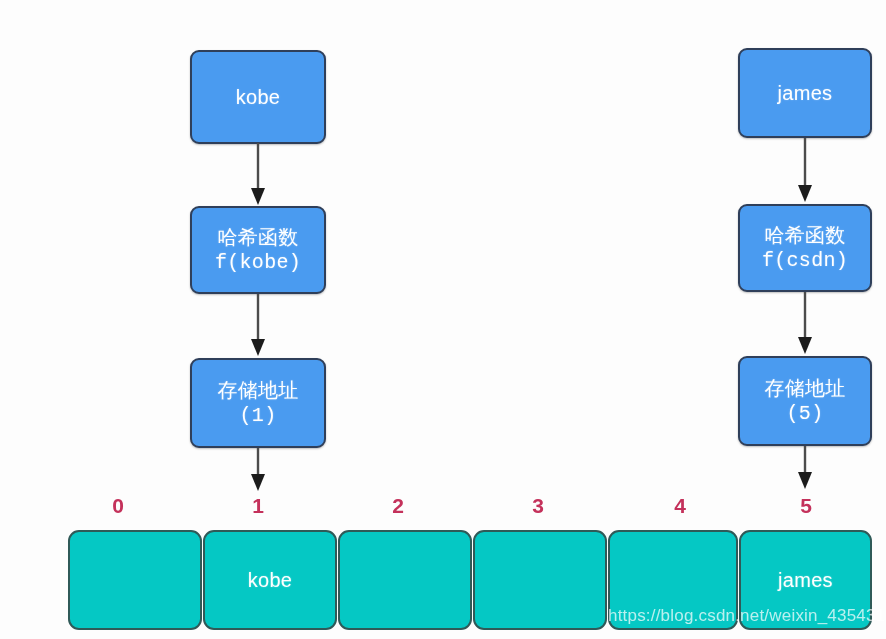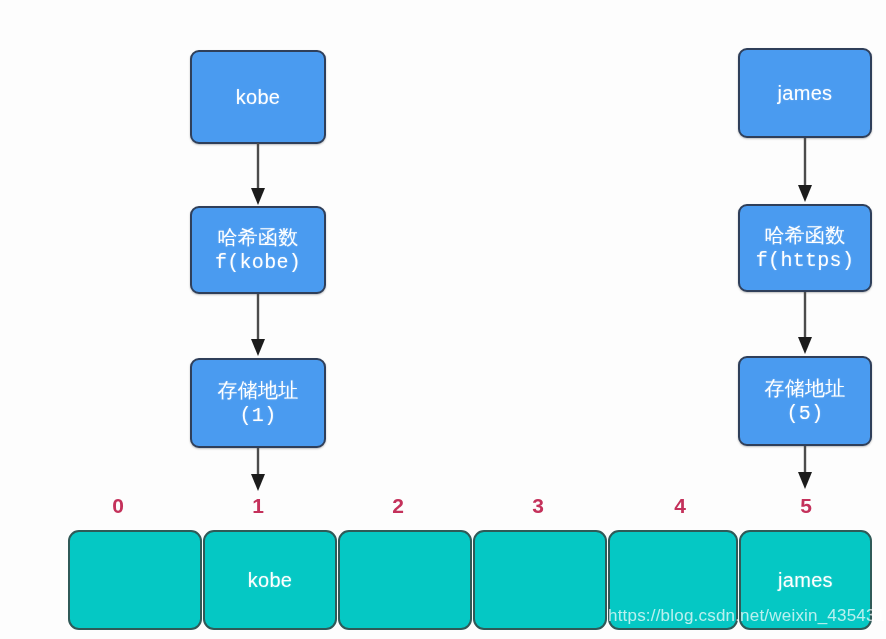--- a/index.html
+++ b/index.html
@@ -126,21 +126,21 @@
     <span class="l1">james</span>
   </div>
 
   <svg class="arrow" style="left:791px; top:138px;" width="28" height="66" viewBox="0 0 28 66">
     <line x1="14" y1="0" x2="14" y2="52" stroke="#4c4c4c" stroke-width="2.4"></line>
     <polygon points="14,64 7,47 21,47" fill="#1c1c1c"></polygon>
   </svg>
 
   <div class="node" style="left:738px; top:204px; width:134px; height:88px;">
     <span class="l1">哈希函数</span>
-    <span class="l2">f(https)</span>
+    <span class="l2">f(csdn)</span>
   </div>
 
   <svg class="arrow" style="left:791px; top:292px;" width="28" height="64" viewBox="0 0 28 64">
     <line x1="14" y1="0" x2="14" y2="50" stroke="#4c4c4c" stroke-width="2.4"></line>
     <polygon points="14,62 7,45 21,45" fill="#1c1c1c"></polygon>
   </svg>
 
   <div class="node" style="left:738px; top:356px; width:134px; height:90px;">
     <span class="l1">存储地址</span>
     <span class="l2">(5)</span>

